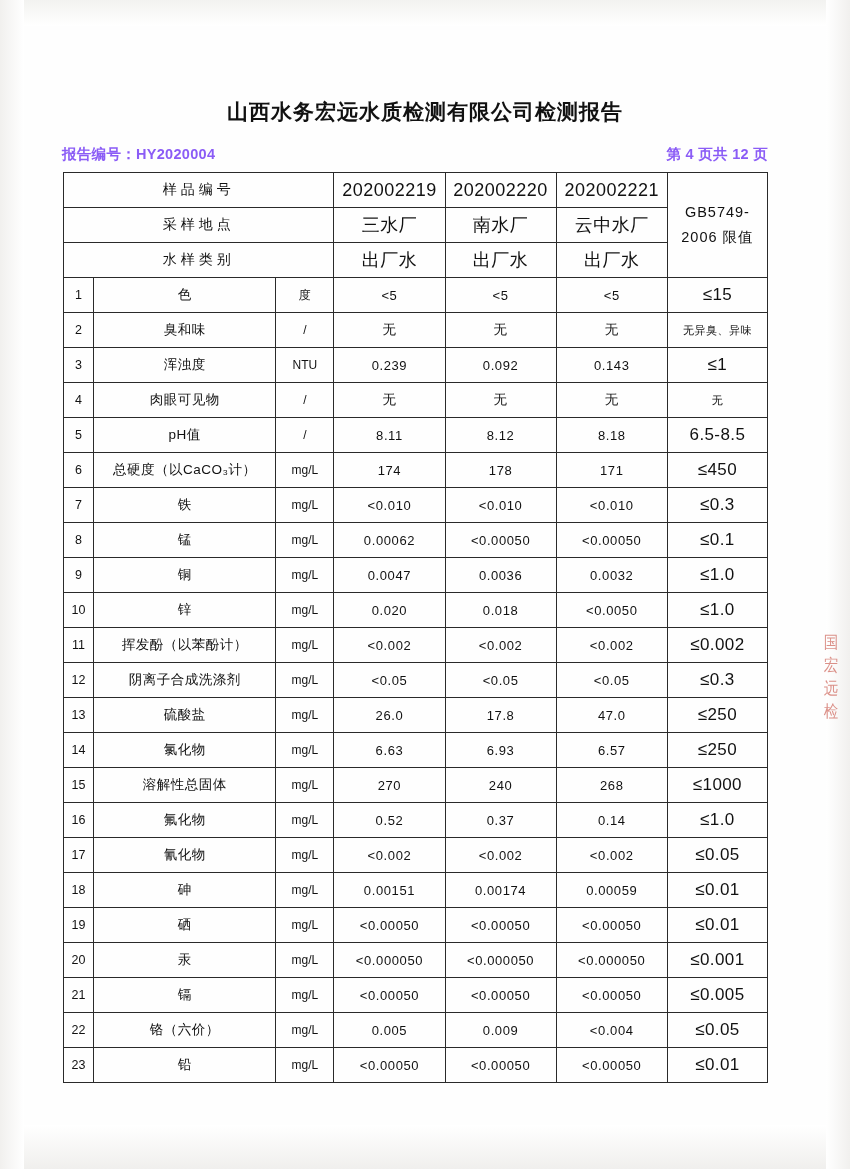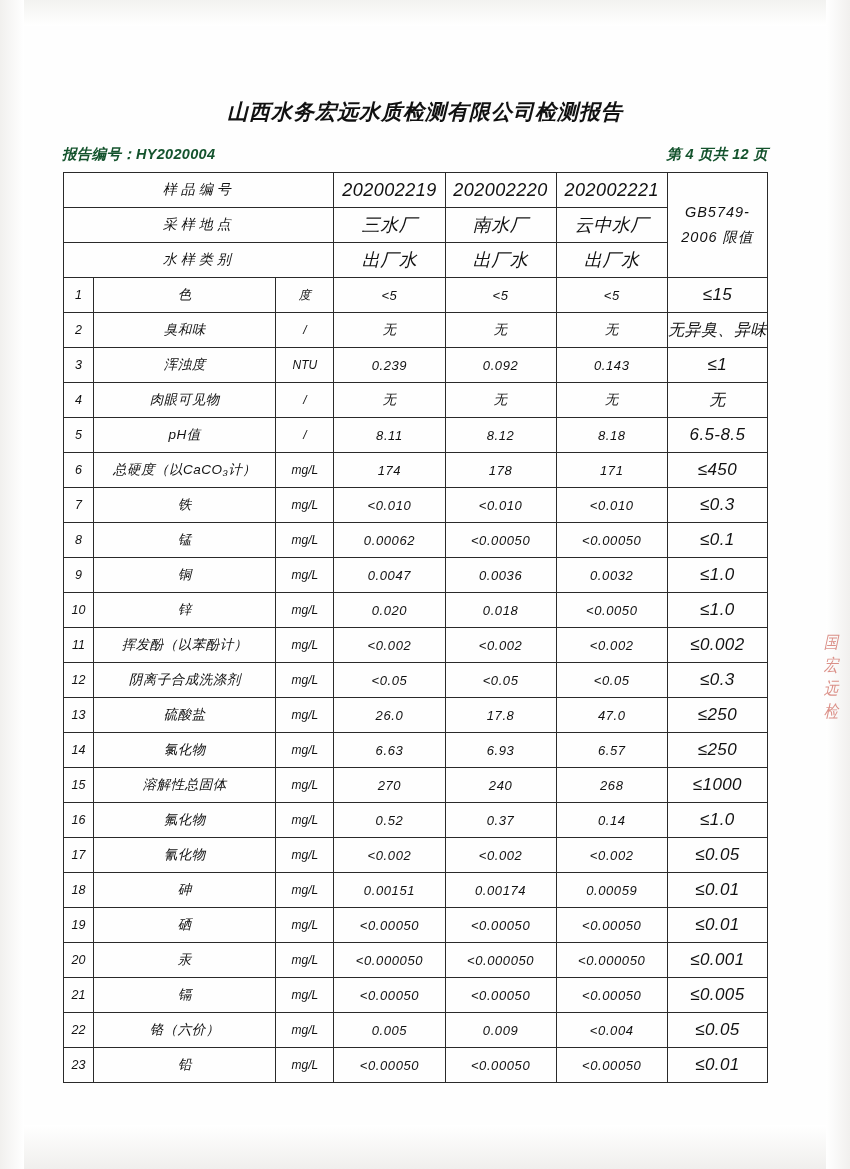--- a/index.html
+++ b/index.html
@@ -14,21 +14,20 @@
     font-family: "Liberation Serif", serif;
     color: #111;
     overflow: hidden;
   }
   .page {
     position: absolute;
     left: 0; top: 0;
     width: 850px;
     height: 1169px;
     background: #fefefe;
-    font-style: italic;
   }
   .doc-title {
     position: absolute;
     left: 0;
     top: 98px;
     width: 850px;
     text-align: center;
     font-family: "Liberation Sans", sans-serif;
     font-weight: bold;
     font-size: 21px;
@@ -39,21 +38,21 @@
     position: absolute;
     left: 62px;
     top: 145px;
     width: 706px;
     display: flex;
     justify-content: space-between;
     align-items: baseline;
     font-family: "Liberation Sans", sans-serif;
     font-size: 14.5px;
     font-weight: bold;
-    color: #14532d;
+    color: #8b5cf6;
   }
   .meta-row .report-no {
     letter-spacing: 0.3px;
   }
   .meta-row .page-no {
     letter-spacing: 0.3px;
   }
 
   table.report {
     position: absolute;
@@ -111,21 +110,21 @@
     font-family: "Liberation Serif", serif;
     letter-spacing: 0.6px;
   }
   .cell-std {
     font-size: 17px;
     font-family: "Liberation Serif", serif;
     letter-spacing: 0.4px;
   }
   .cell-std.cjk {
     font-family: "Liberation Sans", sans-serif;
-    font-size: 16px;
+    font-size: 11px;
     letter-spacing: 0.5px;
     border-radius: 17px;
   }
   .cell-val.cjk {
     font-family: "Liberation Sans", sans-serif;
     font-size: 13.5px;
   }
 
   
   .seal {

